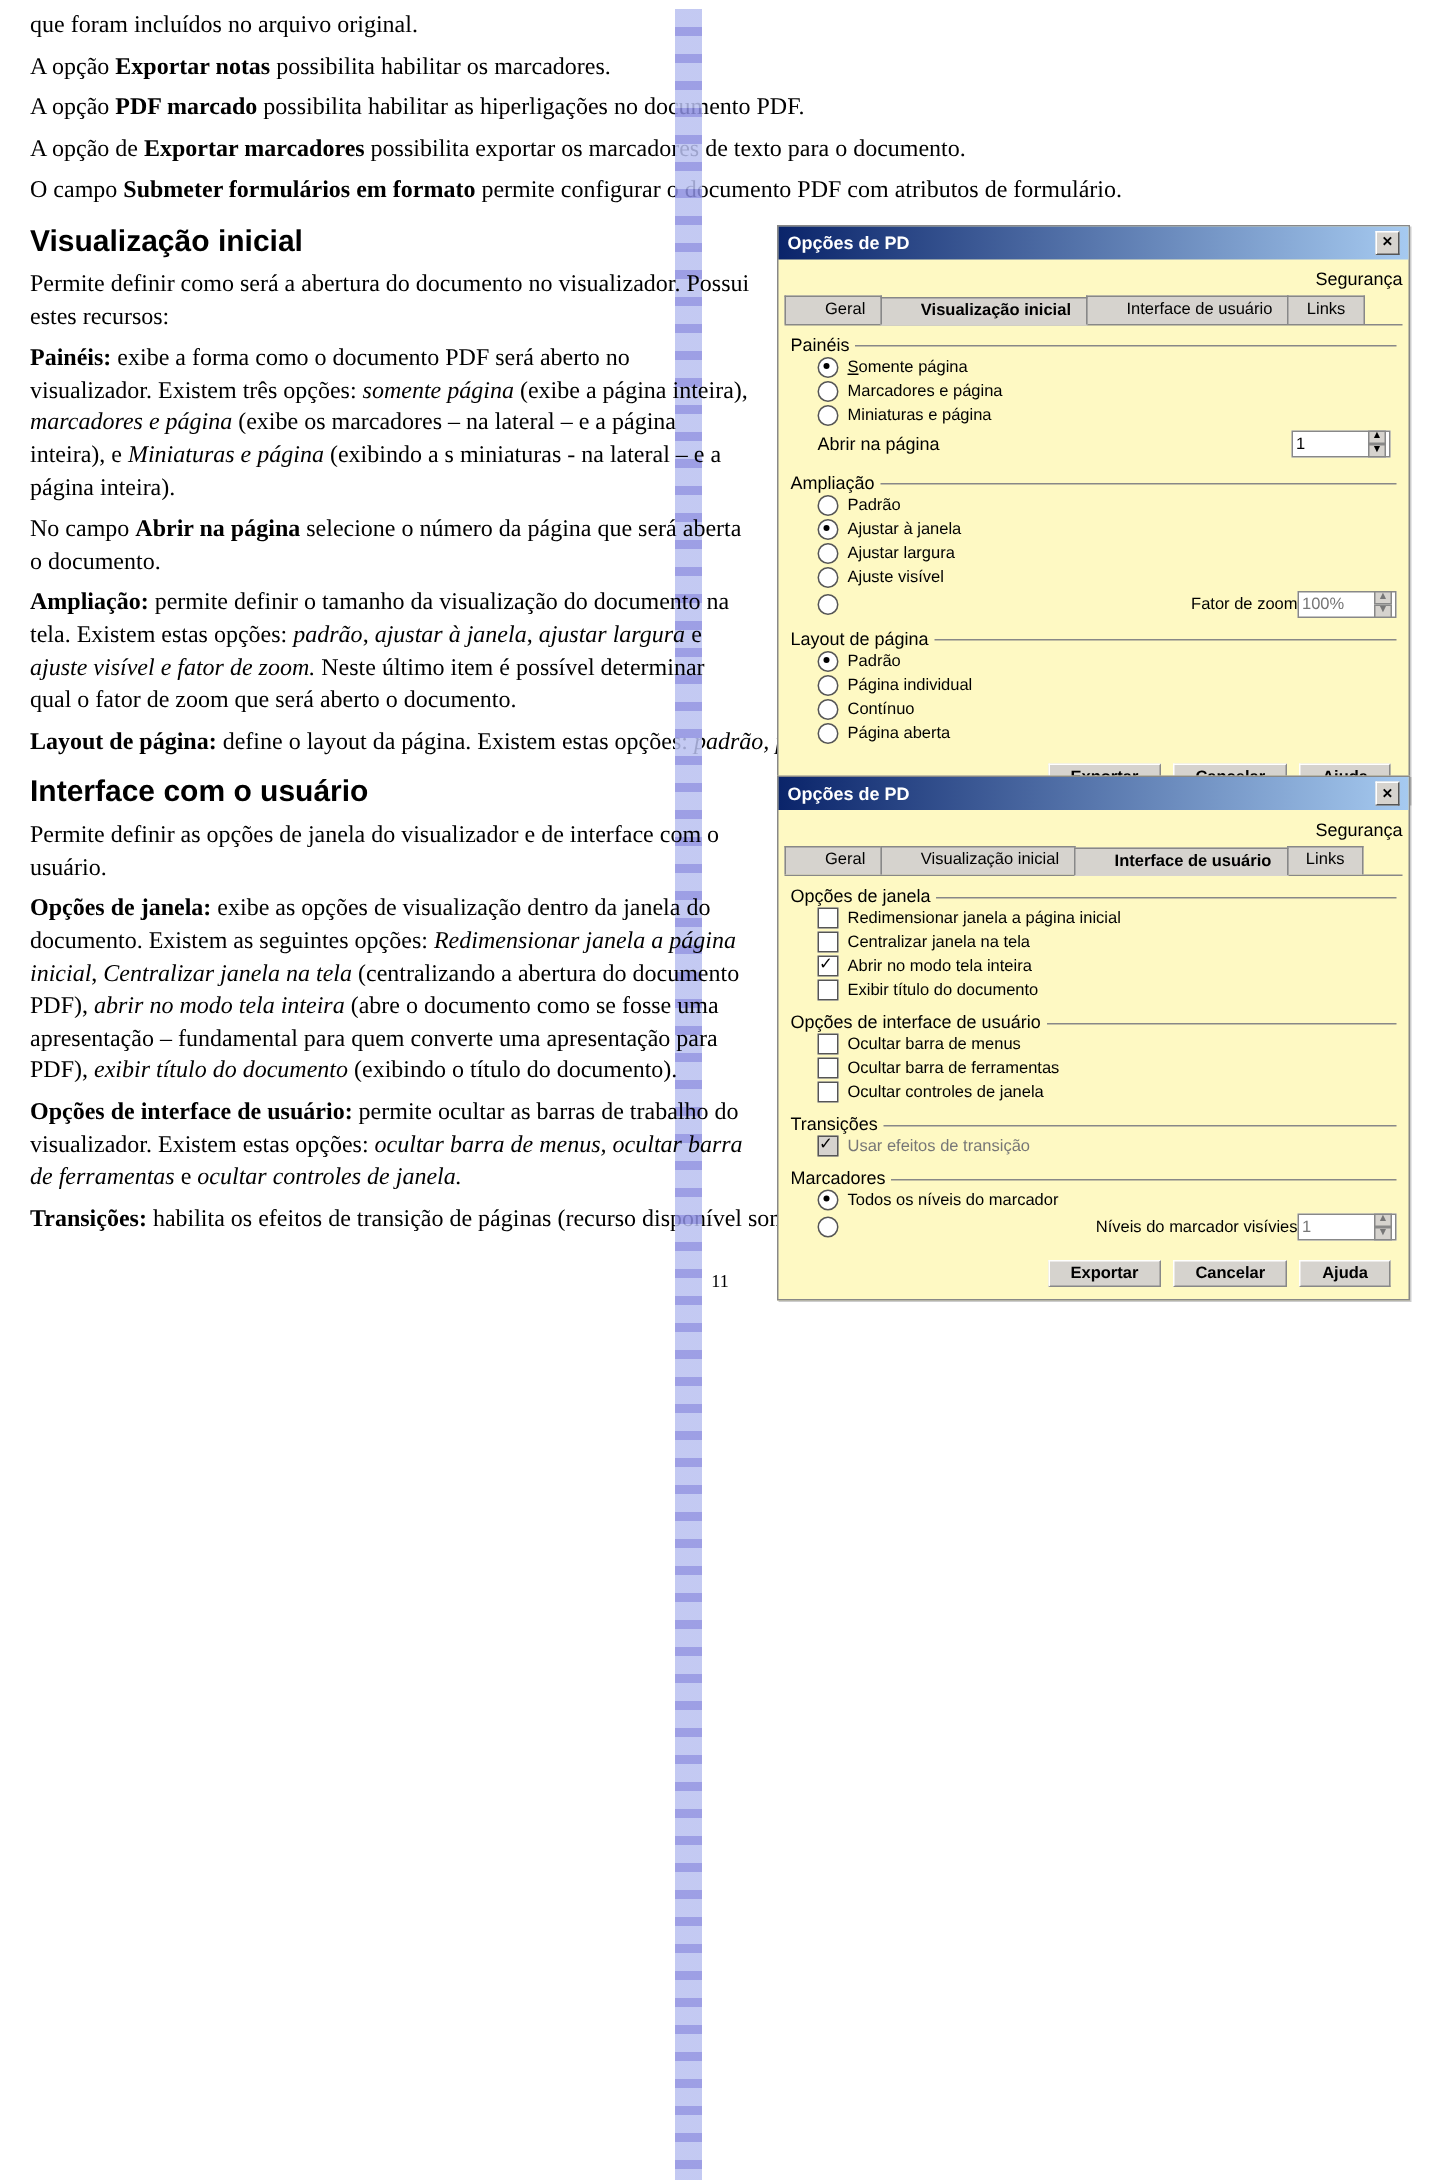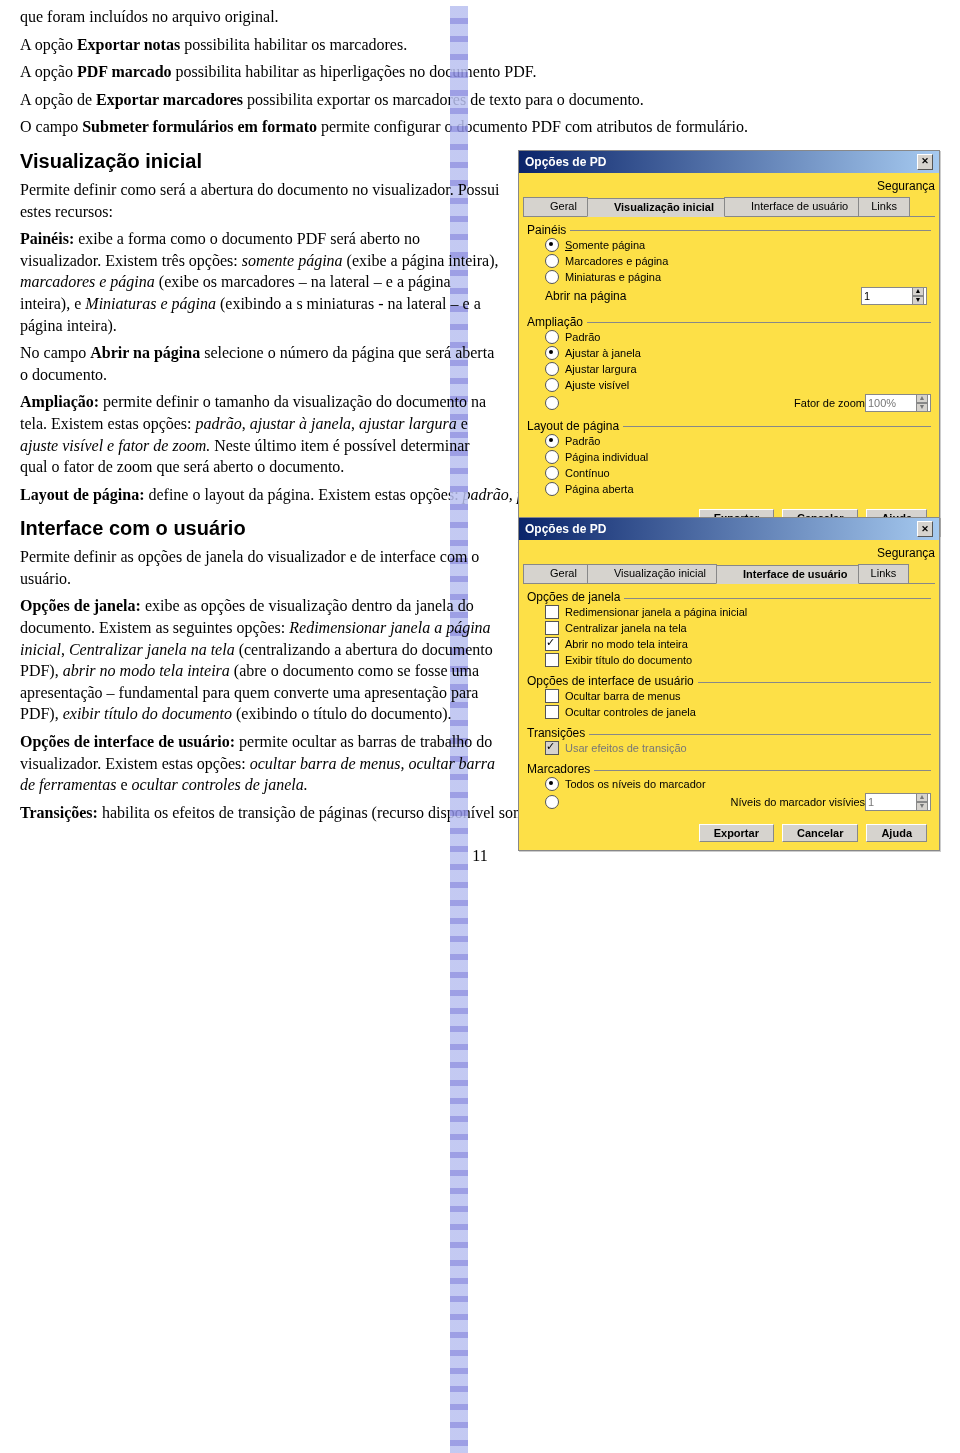--- a/index.html
+++ b/index.html
@@ -22,28 +22,28 @@
   }
   .p { margin: 6px 0; line-height: 1.35; }
   h2.sec {
     font-family: Arial, Helvetica, sans-serif;
     font-weight: bold;
     font-size: 20px;
     margin: 12px 0 6px 0;
   }
   .bold { font-weight: bold; }
   .italic { font-style: italic; }
-  .pagenum { text-align: center; margin-top: 24px; font-size: 16px; }
+  .pagenum { text-align: center; margin-top: 24px; font-size: 12px; }
   .left-col { width: 480px; }
   .row { position: relative; }
   .dialog {
     position: absolute;
     right: 0;
     width: 420px;
-    background: #fde047;
+    background: #fef9c3;
     border: 1px solid #888;
     font-family: Tahoma, Arial, sans-serif;
     font-size: 12px;
     color: #000;
     box-shadow: 1px 1px 0 rgba(0,0,0,0.2);
   }
   .dlg-title {
     background: linear-gradient(to right, #0a246a, #a6caf0);
     color: #fff;
     font-weight: bold;
@@ -381,20 +381,24 @@
           <div class="fs-title-row">
               <span>Opções de interface de usuário</span>
               <span class="fs-hr"></span>
             </div>
           <div class="opt-row">
               <span class="checkbox"></span>
               <span>Ocultar <span class="u">b</span>arra de menus</span>
             </div>
           <div class="opt-row">
               <span class="checkbox"></span>
+              <span>Ocultar barra de <span class="u">f</span>erramentas</span>
+            </div>
+          <div class="opt-row">
+              <span class="checkbox"></span>
               <span>Ocultar <span class="u">c</span>ontroles de janela</span>
             </div>
         </div>
 
         <div class="fieldset">
           <div class="fs-title-row">
               <span>Transições</span>
               <span class="fs-hr"></span>
             </div>
           <div class="opt-row grey">

